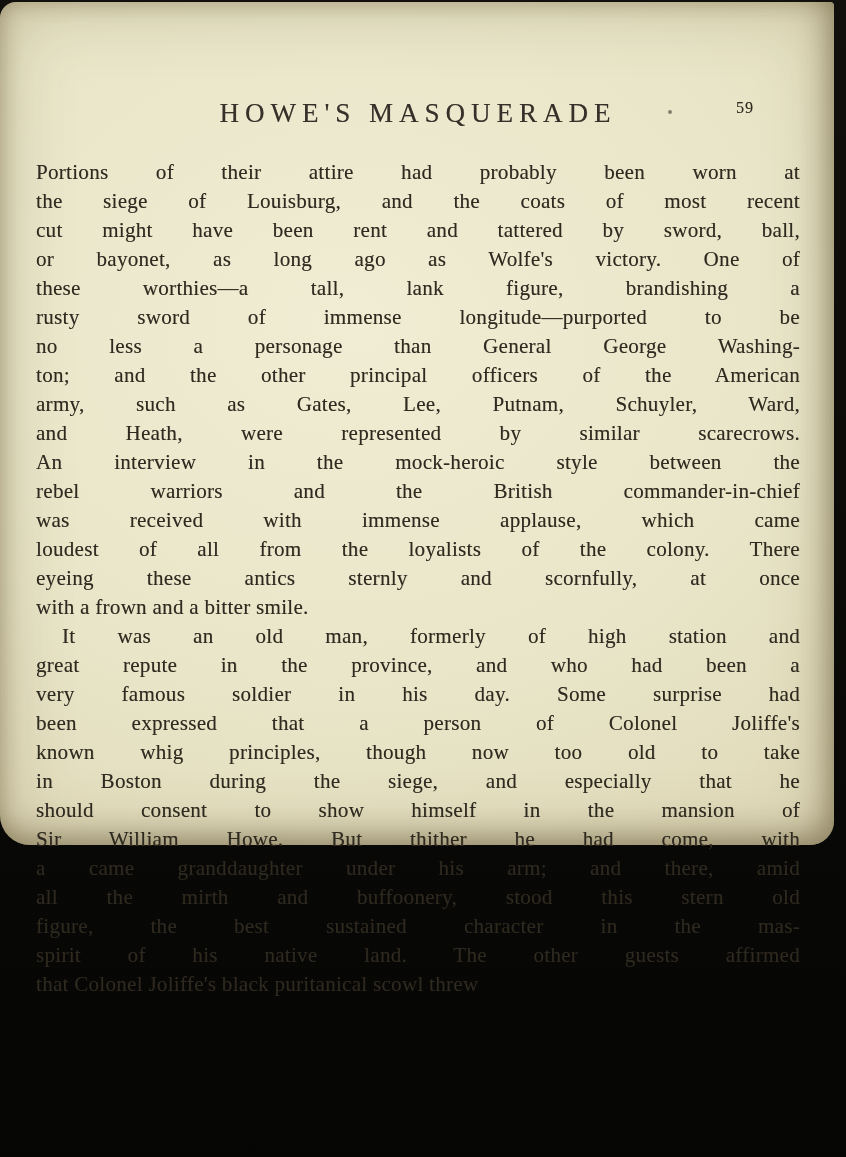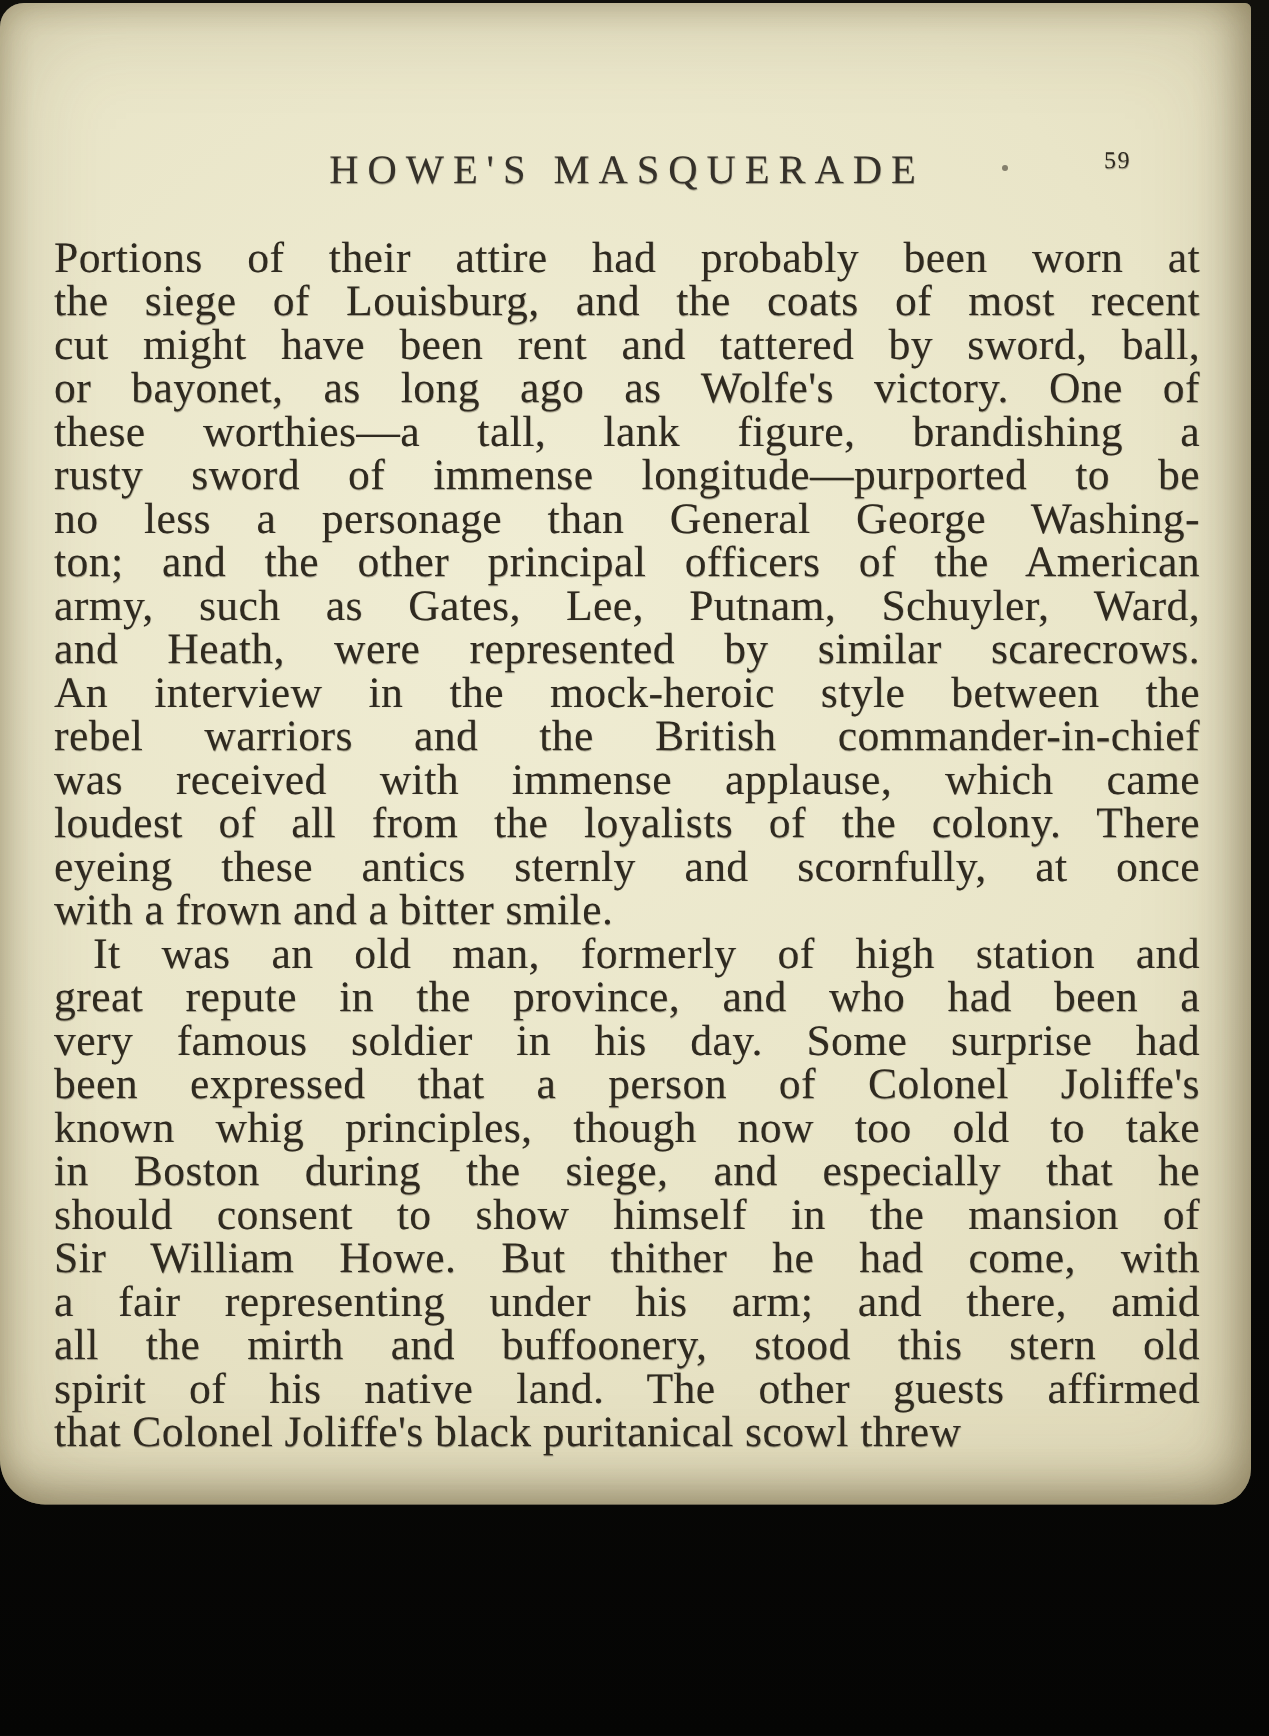--- a/index.html
+++ b/index.html
@@ -10,21 +10,21 @@
     font-family: "Liberation Serif", serif;
   }
   .scan {
     position: relative;
     width: 846px; height: 1157px;
     background: linear-gradient(to bottom, #11100c, #050504);
   }
   .paper {
     position: absolute;
     left: 0; top: 2px;
-    width: 834px; height: 1001px;
+    width: 834px; height: 843px;
     border-radius: 16px 4px 24px 30px;
     background:
       radial-gradient(120% 100% at 42% 38%, #f0edd4 0%, #e9e5c8 45%, #ded7b6 82%, #d2c9a0 100%);
     box-shadow:
       inset 0 0 70px rgba(96, 78, 40, 0.28),
       inset -8px -10px 28px rgba(70, 58, 30, 0.38),
       inset 4px 4px 18px rgba(110, 92, 50, 0.18);
   }
   .content {
     position: absolute;
@@ -53,21 +53,21 @@
     text-shadow: 0.3px 0.4px 0.6px rgba(47, 40, 28, 0.45);
   }
   .speck {
     position: absolute;
     right: 128px; top: 12px;
     width: 4px; height: 4px;
     border-radius: 50%;
     background: rgba(50, 44, 32, 0.55);
   }
   .body-text {
-    font-size: 29px;
+    font-size: 21px;
     line-height: 29px;
     letter-spacing: 0.3px;
     text-shadow: 0.3px 0.4px 0.5px rgba(47, 40, 28, 0.4);
   }
   .para { margin: 0; }
   .tline {
     text-align: justify;
     text-align-last: justify;
     white-space: nowrap;
   }
@@ -108,22 +108,23 @@
           </div>
         <div class="para">
             <div class="tline tindent">It was an old man, formerly of high station and</div>
             <div class="tline">great repute in the province, and who had been a</div>
             <div class="tline">very famous soldier in his day. Some surprise had</div>
             <div class="tline">been expressed that a person of Colonel Joliffe's</div>
             <div class="tline">known whig principles, though now too old to take</div>
             <div class="tline">in Boston during the siege, and especially that he</div>
             <div class="tline">should consent to show himself in the mansion of</div>
             <div class="tline">Sir William Howe. But thither he had come, with</div>
-            <div class="tline">a fair representing under his arm; and there, amid</div>
+            <div class="tline">a came granddaughter under his arm; and there, amid</div>
             <div class="tline">all the mirth and buffoonery, stood this stern old</div>
+            <div class="tline">figure, the best sustained character in the mas-</div>
             <div class="tline">spirit of his native land. The other guests affirmed</div>
             <div class="tline tlast">that Colonel Joliffe's black puritanical scowl threw</div>
           </div>
       </div>
 
     </div>
   </div>
 </div>
 
 </body></html>

